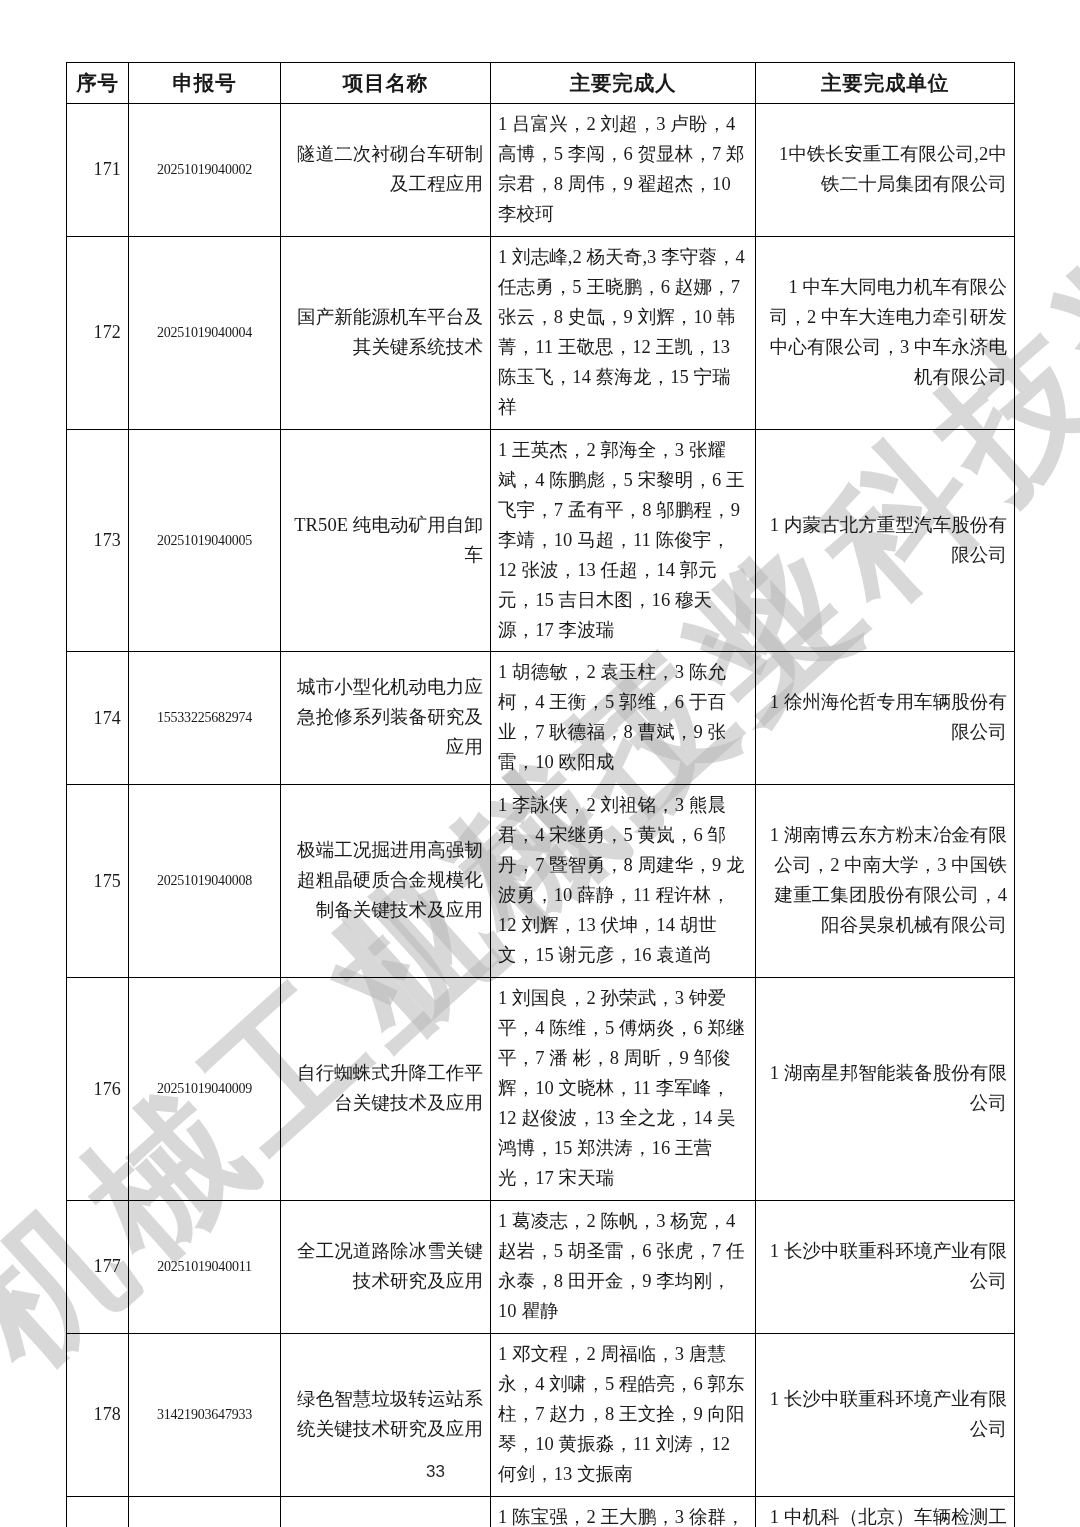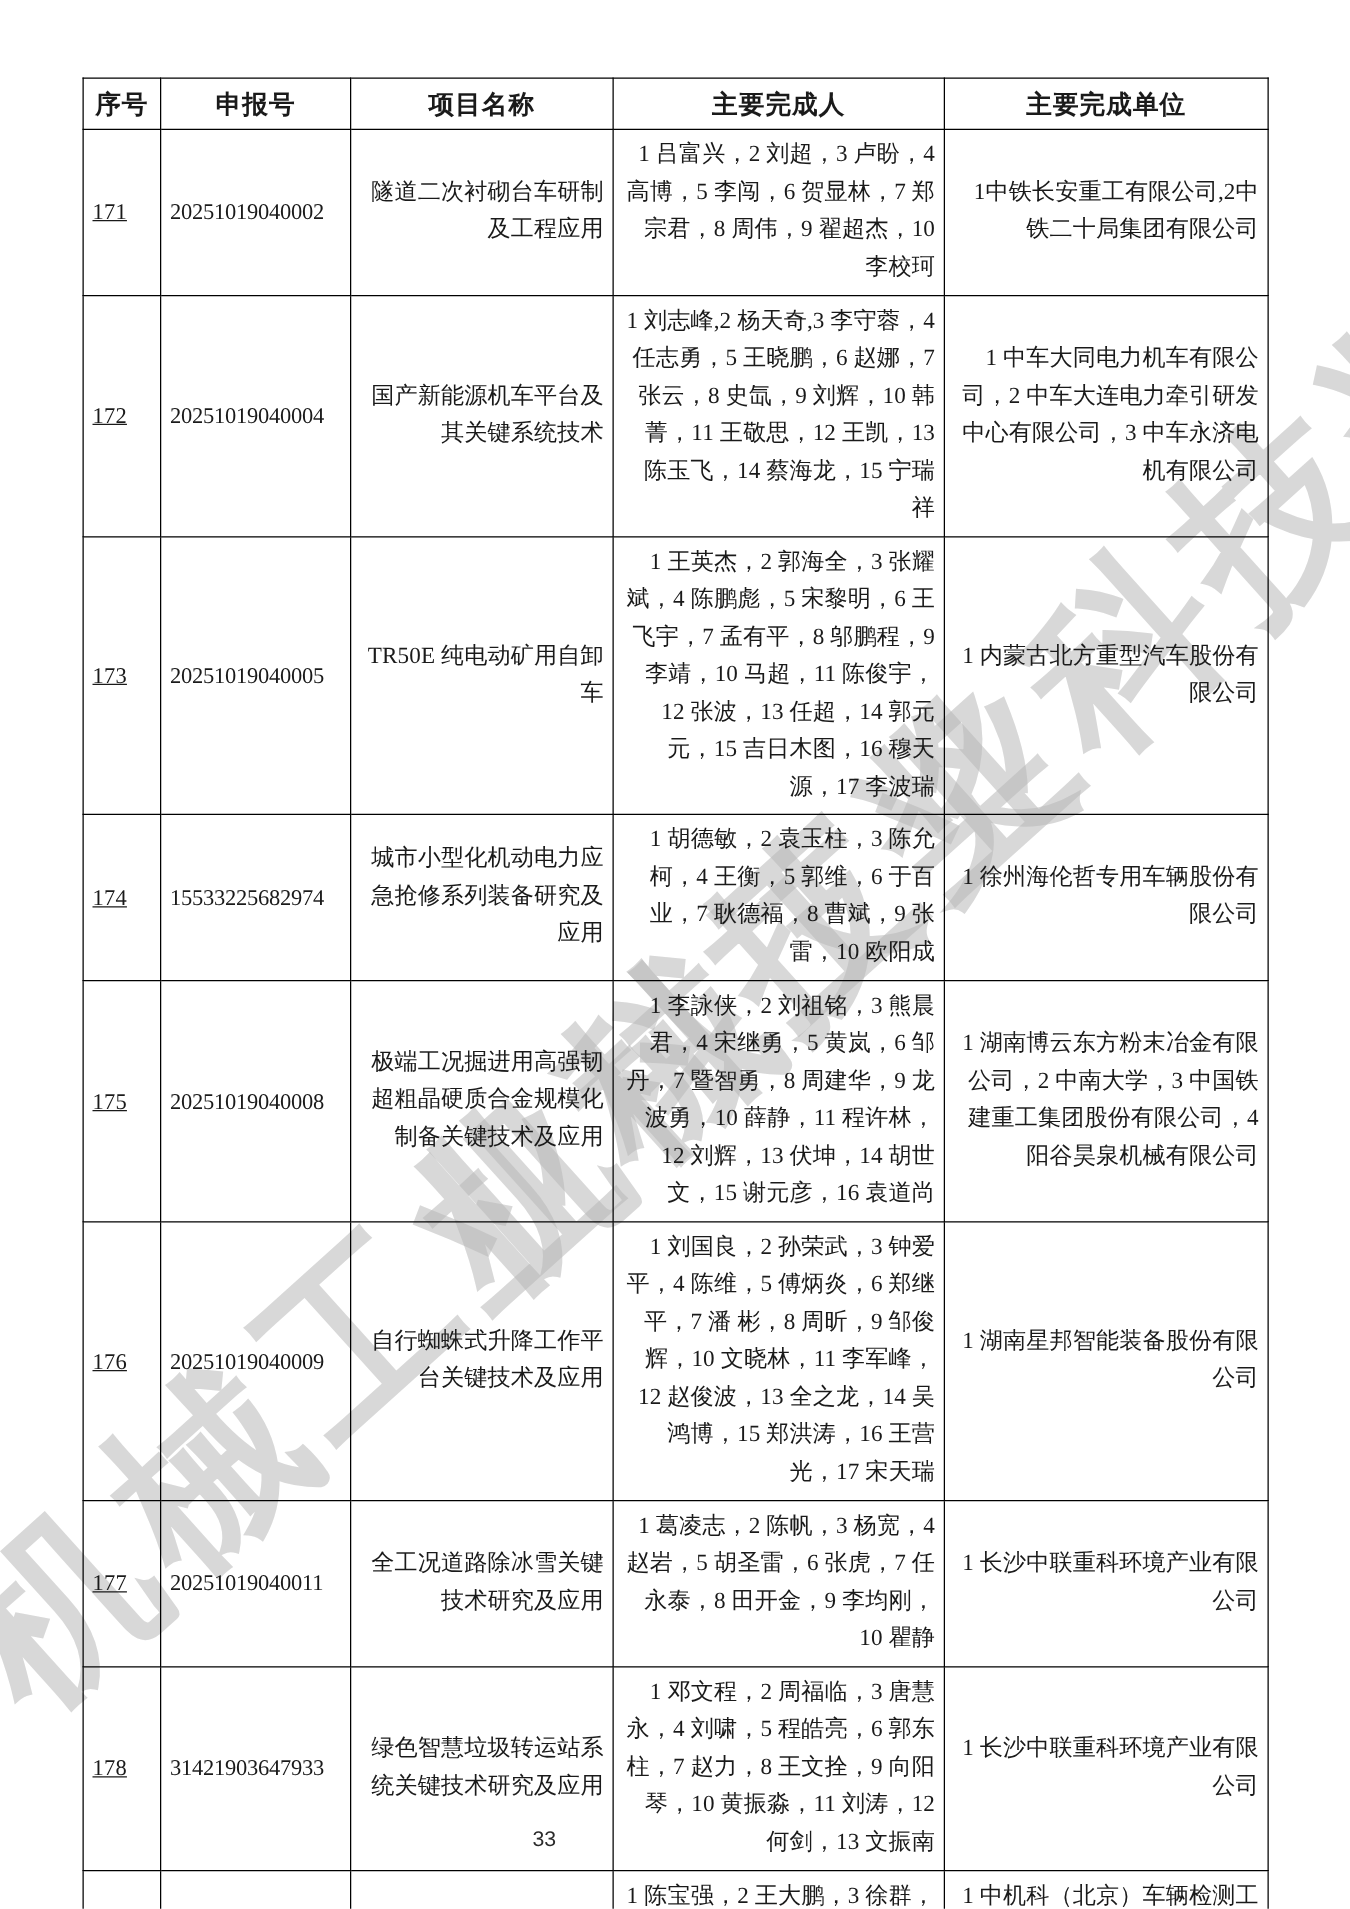--- a/index.html
+++ b/index.html
@@ -91,38 +91,38 @@
     text-align: center;
     font-size: 20.5px;
     font-weight: 700;
     letter-spacing: 0.04em;
     padding-top: 9px;
     padding-bottom: 9px;
     font-family: "Liberation Sans", "DejaVu Sans", sans-serif;
   }
 
   td.seq {
-    text-align: left;
+    text-align: right;
     font-size: 18px;
     letter-spacing: 0.01em;
-    text-decoration: underline;
   }
   td.app {
-    font-size: 18px;
+    text-align: center;
+    font-size: 14px;
     letter-spacing: -0.2px;
     white-space: nowrap;
   }
   td.proj {
     text-align: right;
     font-size: 18.5px;
     line-height: 1.62;
     letter-spacing: 0.005em;
   }
   td.ppl {
-    text-align: right;
+    text-align: left;
     font-size: 18.5px;
     line-height: 1.62;
     letter-spacing: 0.005em;
     font-family: Liberation Serif, serif;
   }
   td.org {
     text-align: right;
     font-size: 18.5px;
     line-height: 1.62;
     letter-spacing: 0.005em;

